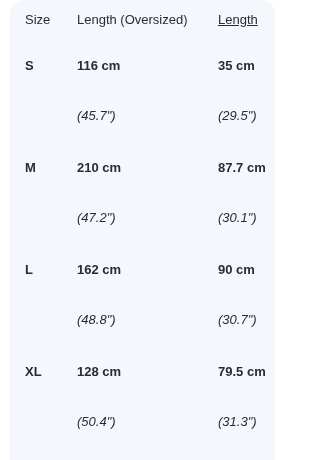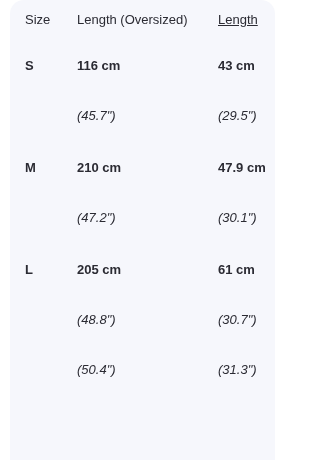--- a/index.html
+++ b/index.html
@@ -117,56 +117,61 @@
           <th class="c-size">Size</th>
           <th class="c-chest">Length (Oversized)</th>
           <th class="c-length">Length</th>
         </tr>
       </thead>
 
       <tbody class="row-first">
         <tr class="metric-row">
           <td class="c-size">S</td>
           <td class="c-chest">116 cm</td>
-          <td class="c-length">43 cm</td>
+          <td class="c-length">35 cm</td>
         </tr>
         <tr class="imperial-row">
           <td class="c-size"></td>
           <td class="c-chest">(45.7")</td>
           <td class="c-length">(29.5")</td>
         </tr>
       </tbody>
 
       <tbody class="row-rest">
         <tr class="metric-row">
           <td class="c-size">M</td>
           <td class="c-chest">210 cm</td>
-          <td class="c-length">47.9 cm</td>
+          <td class="c-length">87.7 cm</td>
         </tr>
         <tr class="imperial-row">
           <td class="c-size"></td>
           <td class="c-chest">(47.2")</td>
           <td class="c-length">(30.1")</td>
         </tr>
       </tbody>
 
       <tbody class="row-rest">
         <tr class="metric-row">
           <td class="c-size">L</td>
-          <td class="c-chest">205 cm</td>
-          <td class="c-length">61 cm</td>
+          <td class="c-chest">162 cm</td>
+          <td class="c-length">90 cm</td>
         </tr>
         <tr class="imperial-row">
           <td class="c-size"></td>
           <td class="c-chest">(48.8")</td>
           <td class="c-length">(30.7")</td>
         </tr>
       </tbody>
 
       <tbody class="row-rest">
+        <tr class="metric-row">
+          <td class="c-size">XL</td>
+          <td class="c-chest">128 cm</td>
+          <td class="c-length">79.5 cm</td>
+        </tr>
         <tr class="imperial-row">
           <td class="c-size"></td>
           <td class="c-chest">(50.4")</td>
           <td class="c-length">(31.3")</td>
         </tr>
       </tbody>
 
     </table>
   </div>
 </div>

